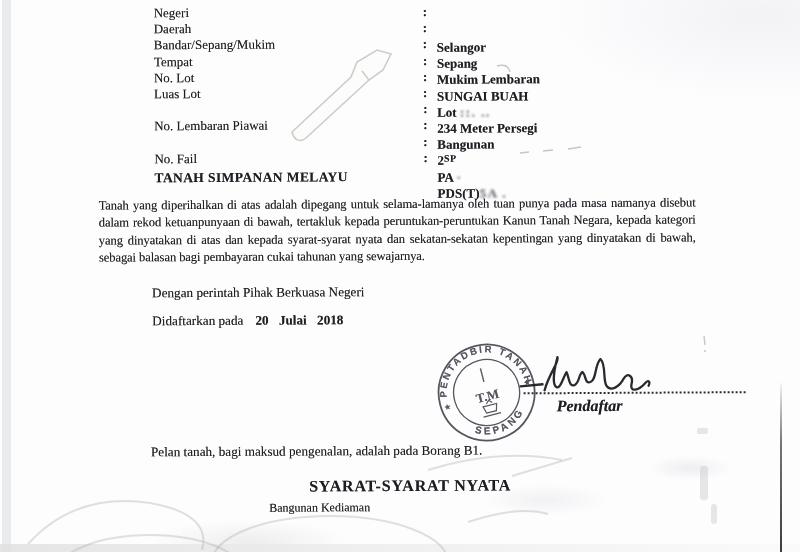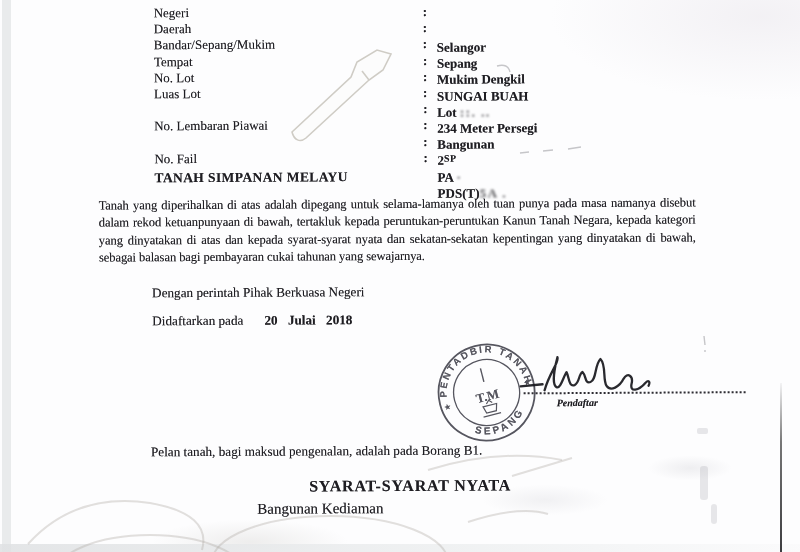--- a/index.html
+++ b/index.html
@@ -33,30 +33,30 @@
   .flabel{position:absolute;left:155px;white-space:nowrap;}
   .fcolon{position:absolute;left:424px;font-weight:bold;}
   .fvalue{position:absolute;left:438px;font-weight:bold;white-space:nowrap;margin-top:36px;}
   .smudge{filter:blur(.8px);opacity:.7;letter-spacing:1.5px;font-weight:bold;}
   .fsup{font-size:10px;vertical-align:3px;letter-spacing:.5px;}
   .sec-heading{position:absolute;left:155px;top:169px;font-weight:bold;font-size:13.5px;letter-spacing:.4px;}
   .body-par{position:absolute;left:99px;top:196px;width:597px;font-size:12.6px;
     line-height:17.4px;text-align:justify;letter-spacing:-0.1px;}
   .authority{position:absolute;left:152px;top:284px;font-size:13.2px;}
   .registered{position:absolute;left:152px;top:312px;font-size:13.2px;}
-  .reg-date{font-weight:bold;word-spacing:7px;margin-left:21px;}
+  .reg-date{font-weight:bold;word-spacing:7px;margin-left:12px;}
   .stamp{position:absolute;left:431px;top:338px;width:110px;height:110px;
     transform:rotate(-14deg);opacity:.88;}
   .signature{position:absolute;left:518px;top:347px;width:140px;height:58px;}
   .dotted-line{position:absolute;left:523px;top:381px;width:222px;height:12px;
     border-bottom:2px dotted #2e2d33;}
-  .sig-title{position:absolute;left:556px;top:398px;font-size:10px;font-weight:bold;font-style:italic;text-align:center;}
+  .sig-title{position:absolute;left:556px;top:398px;font-size:16px;font-weight:bold;font-style:italic;text-align:center;}
   .plan-note{position:absolute;left:150px;top:443px;font-size:13.2px;}
   .cond-heading{position:absolute;left:308px;top:477px;font-size:16px;font-weight:bold;letter-spacing:.8px;}
-  .cond-value{position:absolute;left:256px;top:500px;font-size:15px;}
+  .cond-value{position:absolute;left:268px;top:500px;font-size:12px;}
 </style>
 </head>
 <body>
 
 <div class="screen">
 
   <div class="edge-left"></div>
   <div class="edge-bottom"></div>
   <div class="edge-line-right"></div>
 
@@ -94,21 +94,21 @@
         <span class="fvalue"><span>Selangor</span></span>
       </div>
       <div class="frow">
         <span class="flabel">Daerah</span>
         <span class="fcolon">:</span>
         <span class="fvalue"><span>Sepang</span></span>
       </div>
       <div class="frow">
         <span class="flabel">Bandar/Sepang/Mukim</span>
         <span class="fcolon">:</span>
-        <span class="fvalue"><span>Mukim Dengkil</span></span>
+        <span class="fvalue"><span>Mukim Lembaran</span></span>
       </div>
       <div class="frow">
         <span class="flabel">Tempat</span>
         <span class="fcolon">:</span>
         <span class="fvalue"><span>SUNGAI BUAH</span></span>
       </div>
       <div class="frow">
         <span class="flabel">No. Lot</span>
         <span class="fcolon">:</span>
         <span class="fvalue"><span>Lot</span> <span class="smudge">::. ..</span></span>

